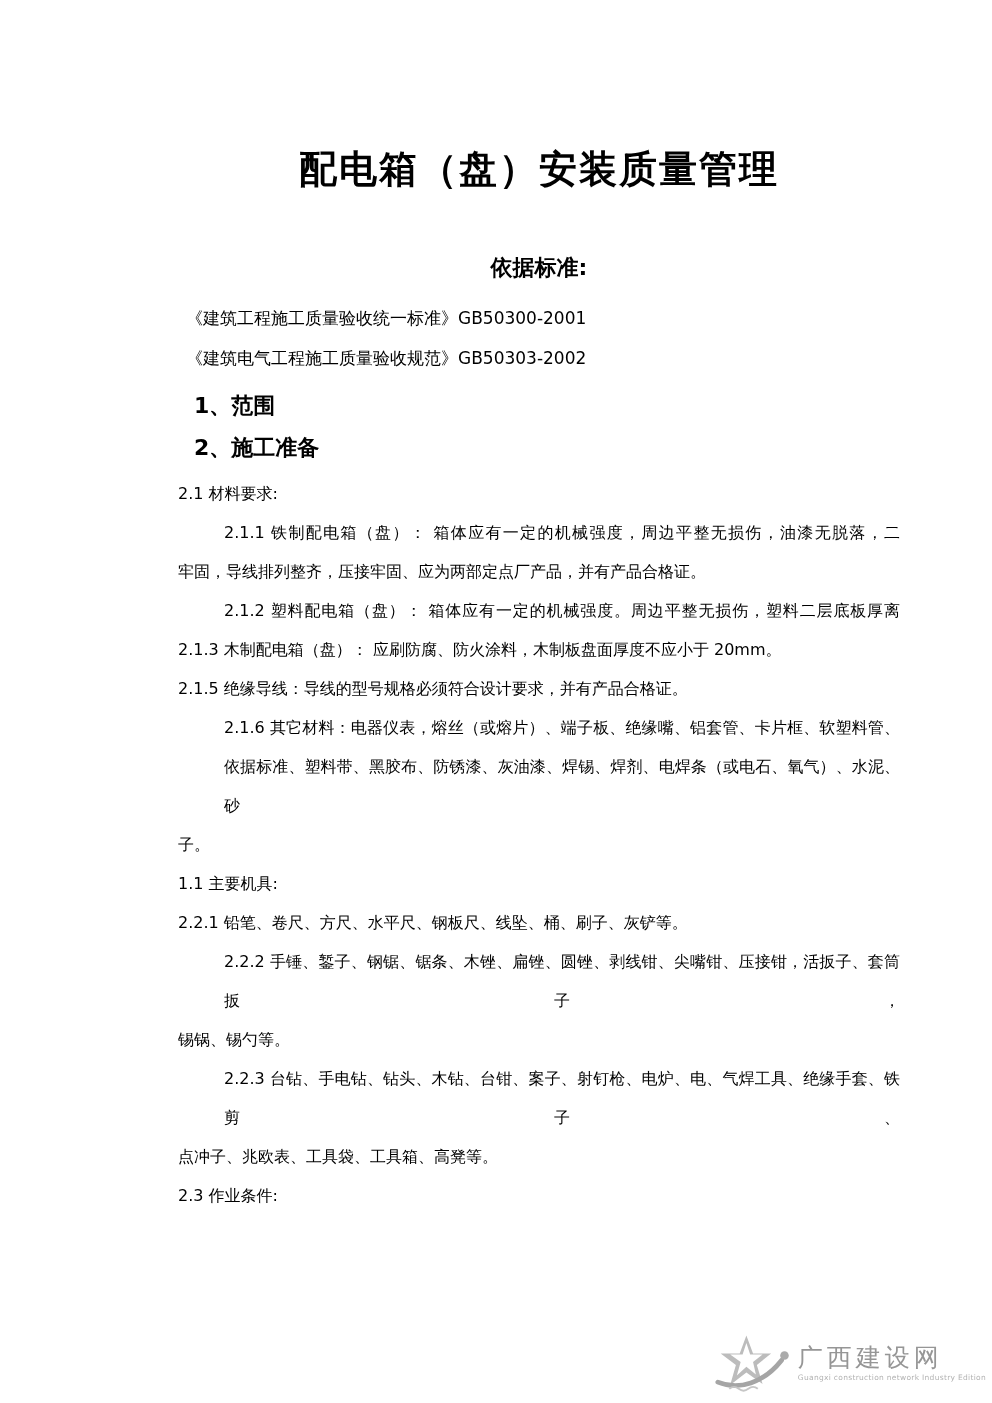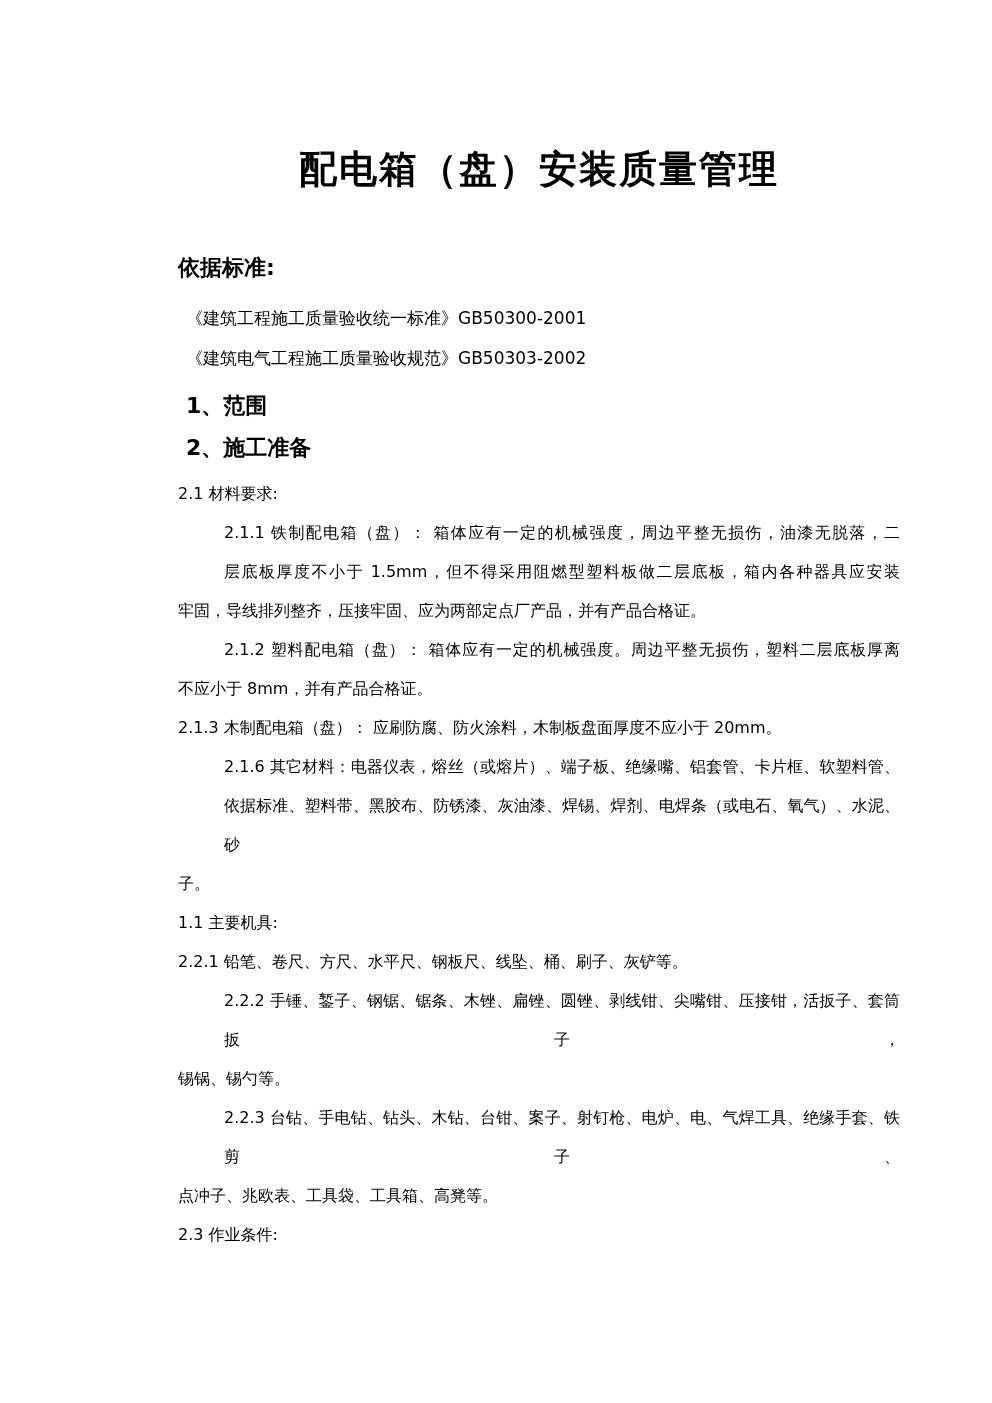--- a/index.html
+++ b/index.html
@@ -23,29 +23,30 @@
     font-weight:900;
     letter-spacing:2px;
     text-align:center;
     white-space:nowrap;
   }
   .kicker {
     margin:61px 0 0 0;
     font-size:22px;
     line-height:30px;
     font-weight:700;
+    text-align:center;
   }
   .standards { margin-top:15px; }
   .standards .std-line {
     font-size:17px;
     line-height:40px;
     margin-left:8px;
   }
   .sec-heading {
-    margin:12px 0 0 8px;
+    margin:12px 0 0 16px;
     font-size:22px;
     line-height:32px;
     font-weight:700;
   }
   .sec-heading.prep { margin-top:10px; }
   .scope-body {
     margin-top:7px;
     font-size:16.5px;
     line-height:40px;
   }
@@ -101,31 +102,43 @@
       <div class="std-line">《建筑电气工程施工质量验收规范》GB50303-2002</div>
     </div>
 
     <h2 class="sec-heading">1、范围</h2>
 
     <h2 class="sec-heading prep">2、施工准备</h2>
 
     <div class="prep-lines">
       <div class="line">2.1 材料要求:</div>
       <div class="line just">2.1.1 铁制配电箱（盘）： 箱体应有一定的机械强度，周边平整无损伤，油漆无脱落，二</div>
-      <div class="line just">层底板厚度不小于 1.5mm，但不得采用阻燃型塑料板做二层底板，箱内各种器具应安装</div>
       <div class="line">牢固，导线排列整齐，压接牢固、应为两部定点厂产品，并有产品合格证。</div>
       <div class="line just">2.1.2 塑料配电箱（盘）： 箱体应有一定的机械强度。周边平整无损伤，塑料二层底板厚离</div>
-      <div class="line">不应小于 8mm，并有产品合格证。</div>
       <div class="line">2.1.3 木制配电箱（盘）： 应刷防腐、防火涂料，木制板盘面厚度不应小于 20mm。</div>
+      <div class="line">2.1.5 绝缘导线：导线的型号规格必须符合设计要求，并有产品合格证。</div>
       <div class="line just">2.1.6 其它材料：电器仪表，熔丝（或熔片）、端子板、绝缘嘴、铝套管、卡片框、软塑料管、</div>
       <div class="line just">依据标准、塑料带、黑胶布、防锈漆、灰油漆、焊锡、焊剂、电焊条（或电石、氧气）、水泥、砂</div>
       <div class="line">子。</div>
       <div class="line">1.1 主要机具:</div>
       <div class="line">2.2.1 铅笔、卷尺、方尺、水平尺、钢板尺、线坠、桶、刷子、灰铲等。</div>
       <div class="line just">2.2.2 手锤、錾子、钢锯、锯条、木锉、扁锉、圆锉、剥线钳、尖嘴钳、压接钳，活扳子、套筒扳子，</div>
       <div class="line">锡锅、锡勺等。</div>
       <div class="line just">2.2.3 台钻、手电钻、钻头、木钻、台钳、案子、射钉枪、电炉、电、气焊工具、绝缘手套、铁剪子、</div>
       <div class="line">点冲子、兆欧表、工具袋、工具箱、高凳等。</div>
       <div class="line">2.3 作业条件:</div>
     </div>
   </div>
 
+  <div class="watermark">
+    <svg class="wm-logo" viewBox="0 0 84 64" aria-hidden="true">
+      <polygon points="34,2 41,21 60,21 45,33 51,53 34,41 17,54 23,33 7,21 27,21" fill="#bcbcbc"></polygon>
+      <polygon points="34,10 38,22 51,22 41,30 44,43 34,35 24,44 28,30 17,22 30,22" fill="#ffffff"></polygon>
+      <path d="M4,51 C26,60 52,52 71,28" stroke="#a5a5a5" stroke-width="5" fill="none" stroke-linecap="round"></path>
+      <circle cx="74" cy="23" r="4.5" fill="#ababab"></circle>
+      <path d="M16,58 q5,-4 10,0 q5,4 10,0 q5,-4 10,0" stroke="#c6c6c6" stroke-width="2" fill="none"></path>
+    </svg>
+    <div class="wm-text">
+      <div class="wm-name">广西建设网</div>
+      <div class="wm-sub">Guangxi construction network Industry Edition</div>
+    </div>
+  </div>
 </div>
 
 </body></html>

